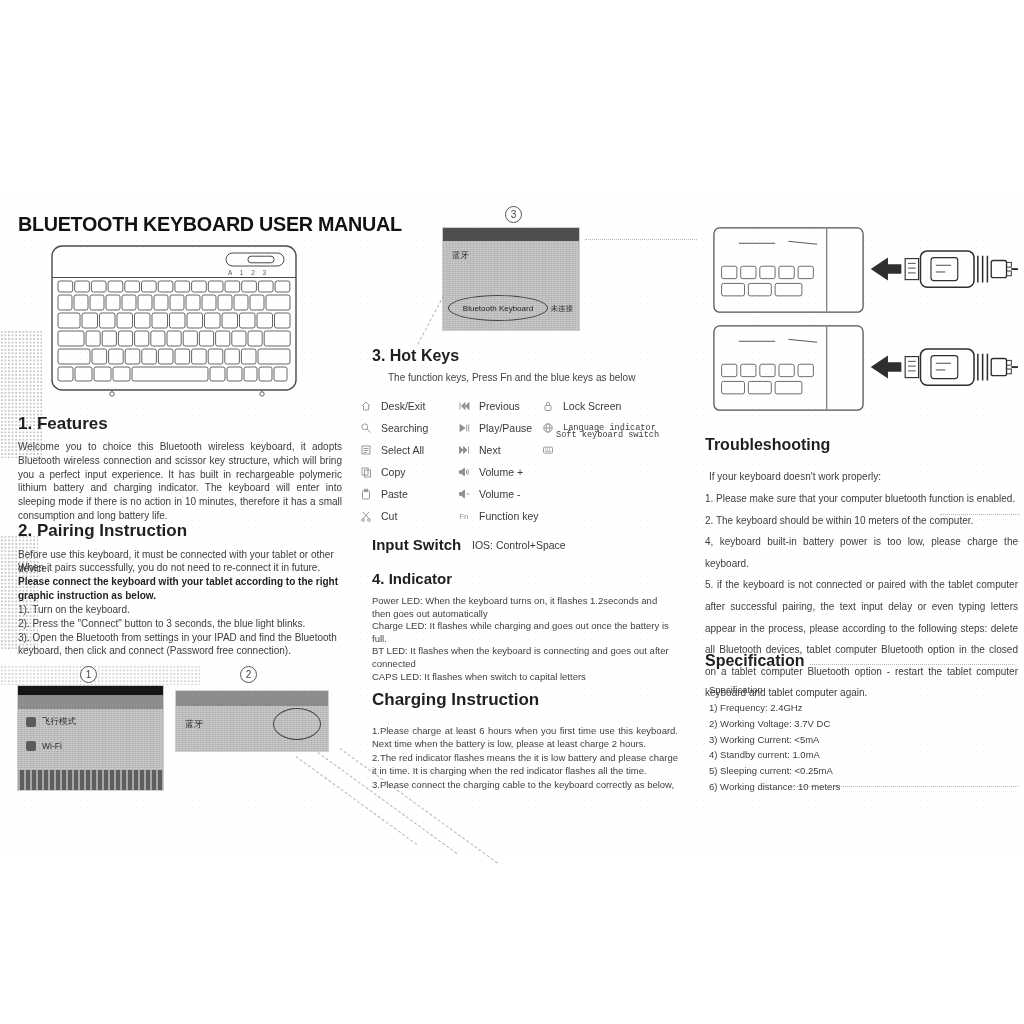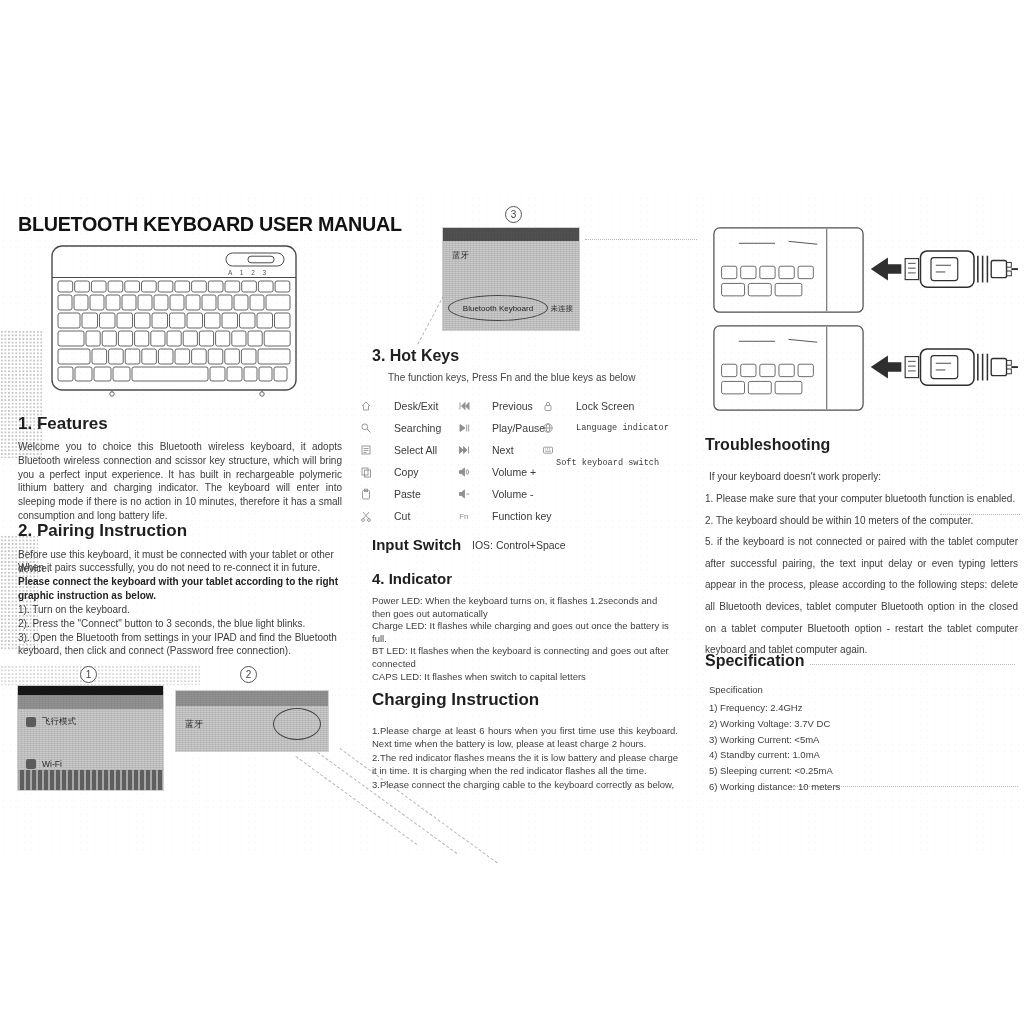--- a/index.html
+++ b/index.html
@@ -22,24 +22,24 @@
   .body-text{font-size:10px;color:#3c3c3c;}
   .features-body{left:18px;top:440px;width:324px;line-height:13.8px;text-align:justify;}
   .pair-line{left:18px;width:328px;line-height:13.5px;}
   .pair-bold{font-weight:bold;color:#232323;}
   .pairing-steps .tline{margin:0;line-height:13.8px;}
   .tline{margin:0;}
 
   
   .hk-col{position:absolute;}
   .hk-row{display:flex;align-items:center;height:22px;}
-  .hk-icon{display:inline-flex;width:13px;height:12px;margin-right:21px;align-items:center;opacity:.75;}
+  .hk-icon{display:inline-flex;width:13px;height:12px;margin-right:8px;align-items:center;opacity:.75;}
   .hk-label{font-size:10.5px;color:#3a3a3a;white-space:nowrap;}
   .hk-col3 .hk-row:nth-child(2) .hk-label{font-family:"Liberation Mono",monospace;font-size:8.6px;}
-  .soft-label{left:556px;top:458px;font-family:"Liberation Mono",monospace;font-size:8.6px;color:#3a3a3a;}
+  .soft-label{left:556px;top:430px;font-family:"Liberation Mono",monospace;font-size:8.6px;color:#3a3a3a;}
 
   .mid-body{font-size:9.5px;color:#3f3f3f;}
   .indicator-list{left:372px;top:595px;width:303px;}
   .indicator-list .tline{line-height:12.6px;}
   .charging-list{left:372px;top:724px;width:306px;}
   .charging-list .tline{line-height:13px;text-align:justify;margin-bottom:1px;}
 
   .trouble-intro{left:709px;top:471px;width:310px;font-size:10px;}
   .trouble-list{left:705px;top:488px;width:313px;font-size:10px;}
   .trouble-list .tline{line-height:21.6px;text-align:justify;}
@@ -195,21 +195,21 @@
 </div>
 
   <div class="fignum" style="left:80px;top:666px;">1</div>
   <div class="fignum" style="left:240px;top:666px;">2</div>
   <div class="fignum" style="left:505px;top:206px;">3</div>
 
   <div class="shot" style="left:18px;top:686px;width:145px;height:104px;">
     <div class="bar-black"></div>
     <div class="band" style="top:9px;height:14px;"></div>
     <div style="position:absolute;left:8px;top:30px;">
-  <div class="shot-row" style="position:relative;margin-bottom:31px;">
+  <div class="shot-row" style="position:relative;margin-bottom:13px;">
     <span class="ric"></span>
     <span class="rlb cjk">飞行模式</span>
   </div>
 
   <div class="shot-row" style="position:relative;margin-bottom:13px;">
     <span class="ric"></span>
     <span class="rlb cjk">Wi-Fi</span>
   </div>
 </div>
     <div class="stripes"></div>
@@ -467,20 +467,21 @@
     </svg>
 
   <div class="abs sec-h1" style="left:705px;top:436px;font-size:16px;">Troubleshooting</div>
   <div class="abs trouble-intro">If your keyboard doesn't work properly:</div>
   <div class="abs trouble-list">
   <p class="tline">1. Please make sure that your computer bluetooth function is enabled.</p>
 
   <p class="tline">2. The keyboard should be within 10 meters of the computer.</p>
 
 
+  <p class="tline">4, keyboard built-in battery power is too low, please charge the keyboard.</p>
 
   <p class="tline">5. if the keyboard is not connected or paired with the tablet computer after successful pairing, the text input delay or even typing letters appear in the process, please according to the following steps: delete all Bluetooth devices, tablet computer Bluetooth option in the closed on a tablet computer Bluetooth option - restart the tablet computer keyboard and tablet computer again.</p>
 </div>
 
   <div class="abs sec-h1" style="left:705px;top:652px;font-size:16px;">Specification</div>
   <div class="abs spec-sub">Specification</div>
   <div class="abs spec-list">
   <p class="tline">1)  Frequency:  2.4GHz</p>
 
   <p class="tline">2)  Working Voltage:  3.7V DC</p>

